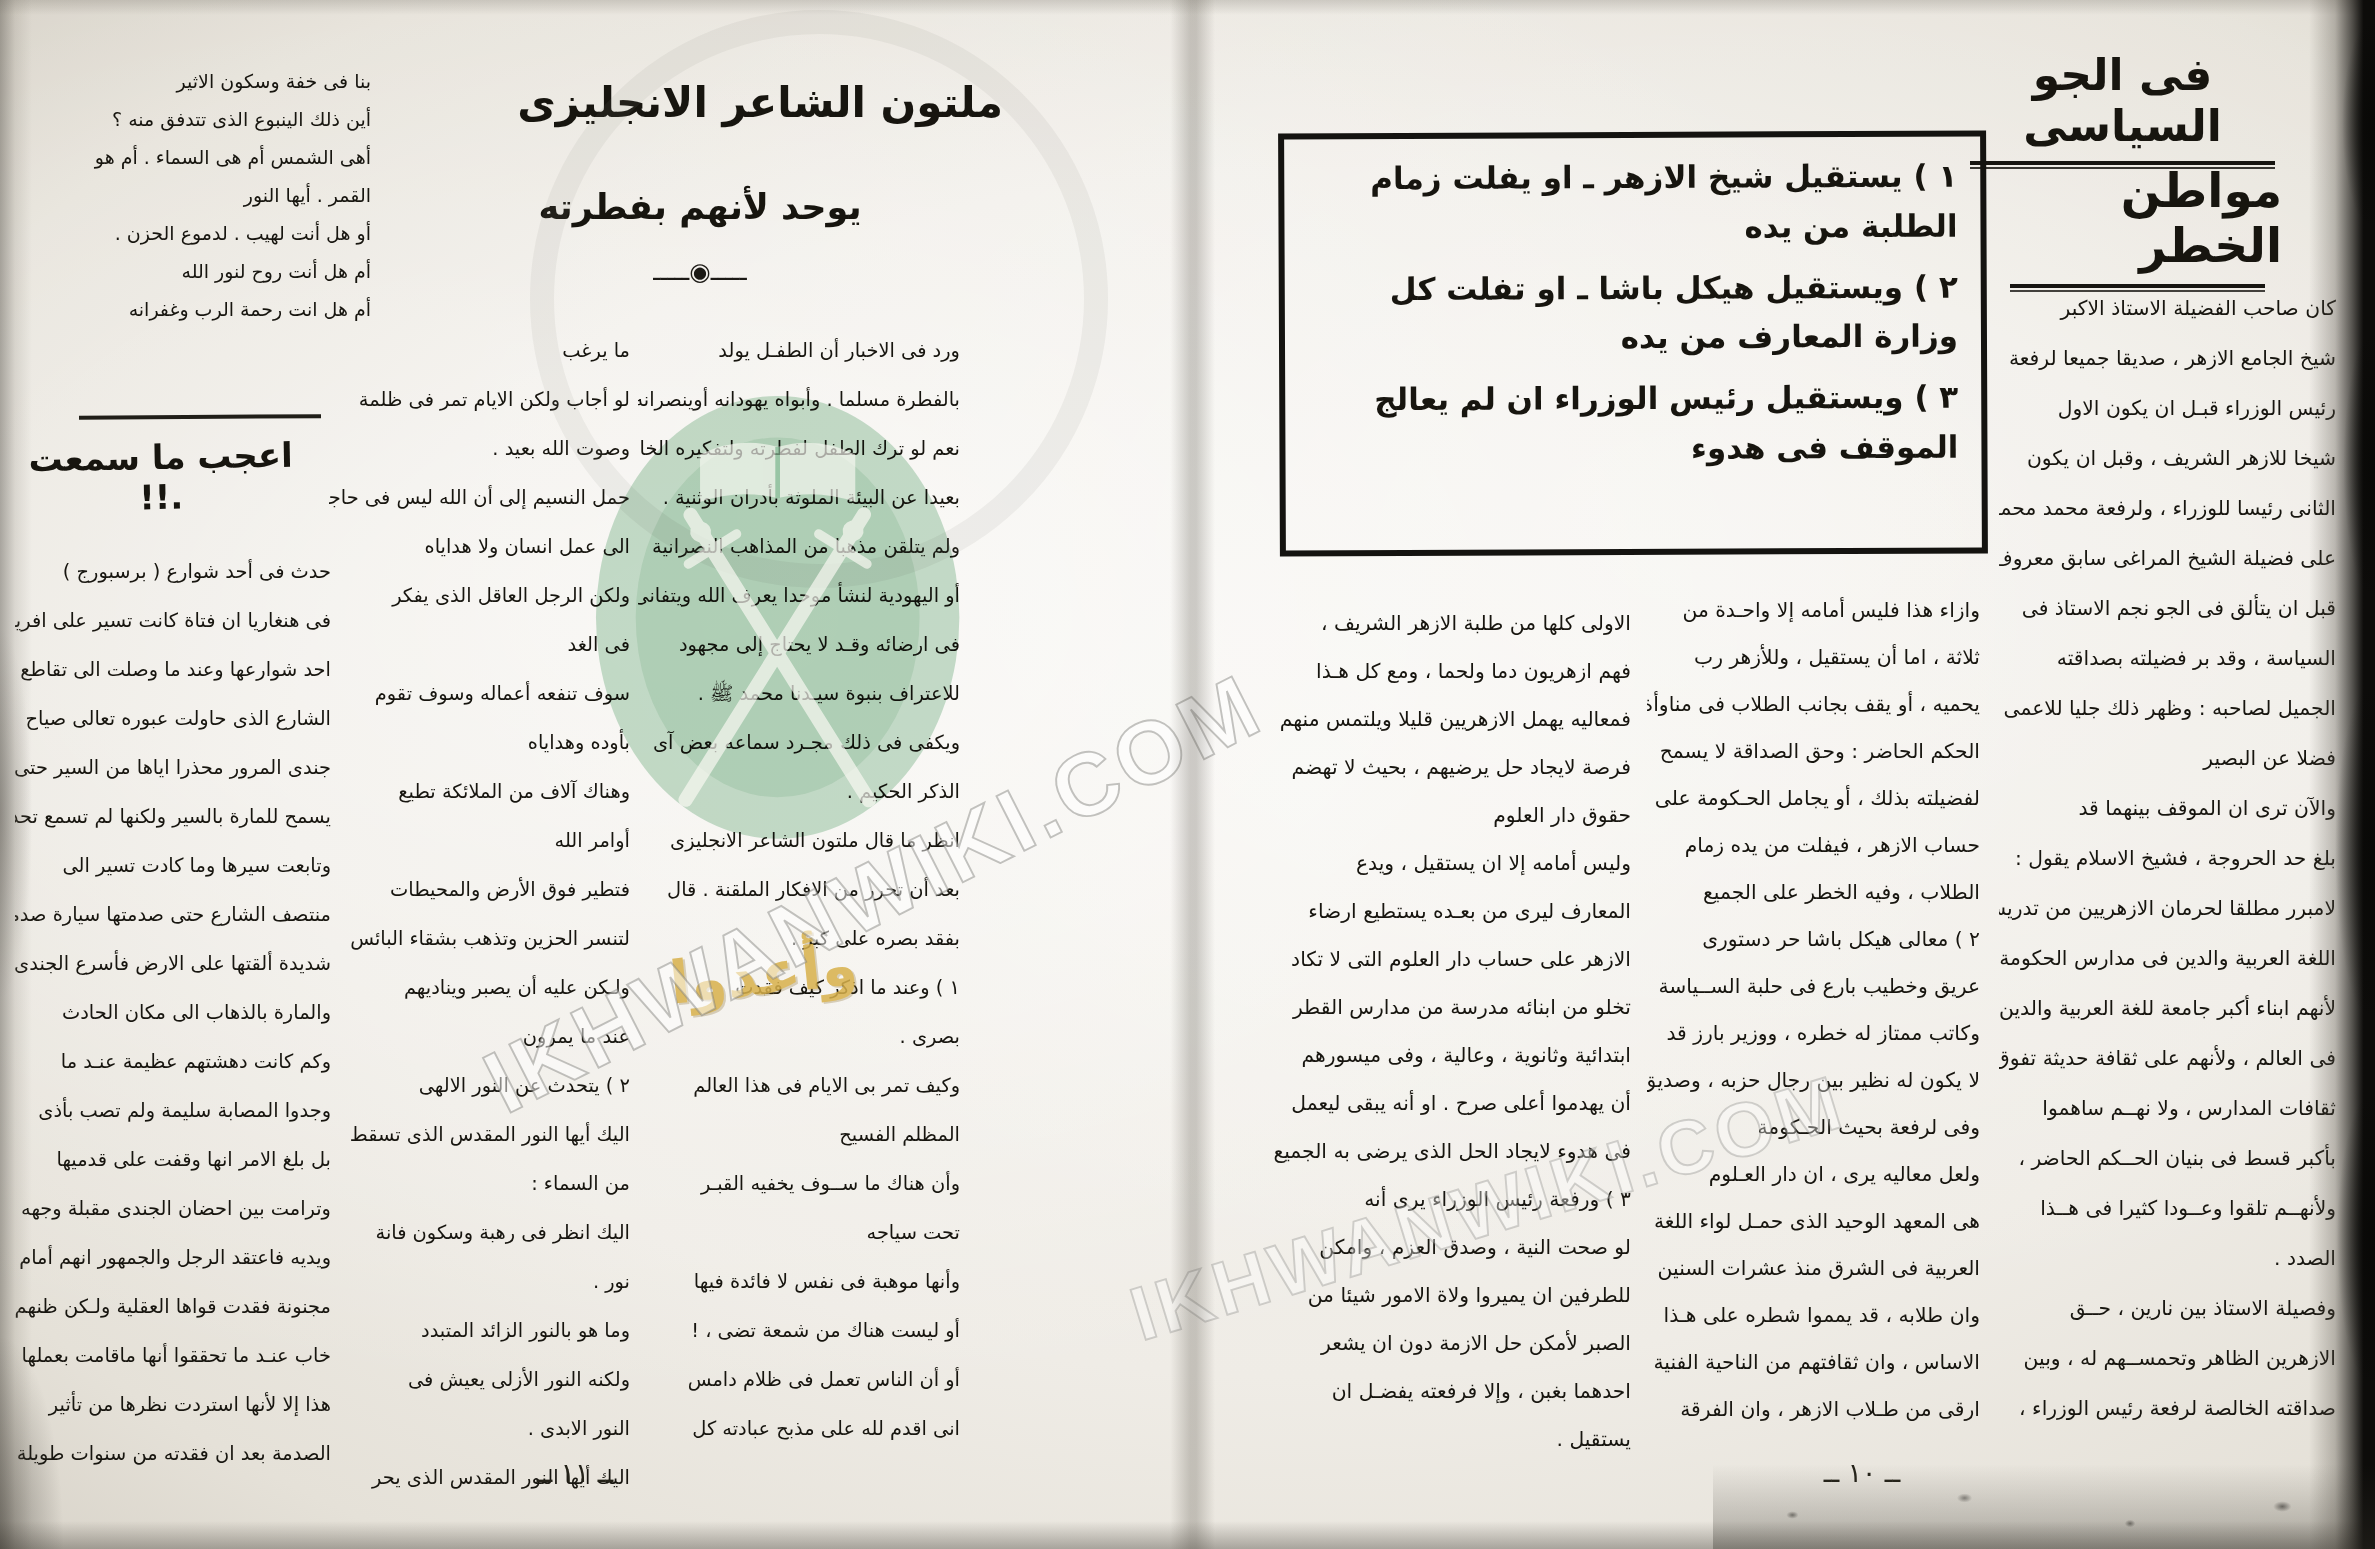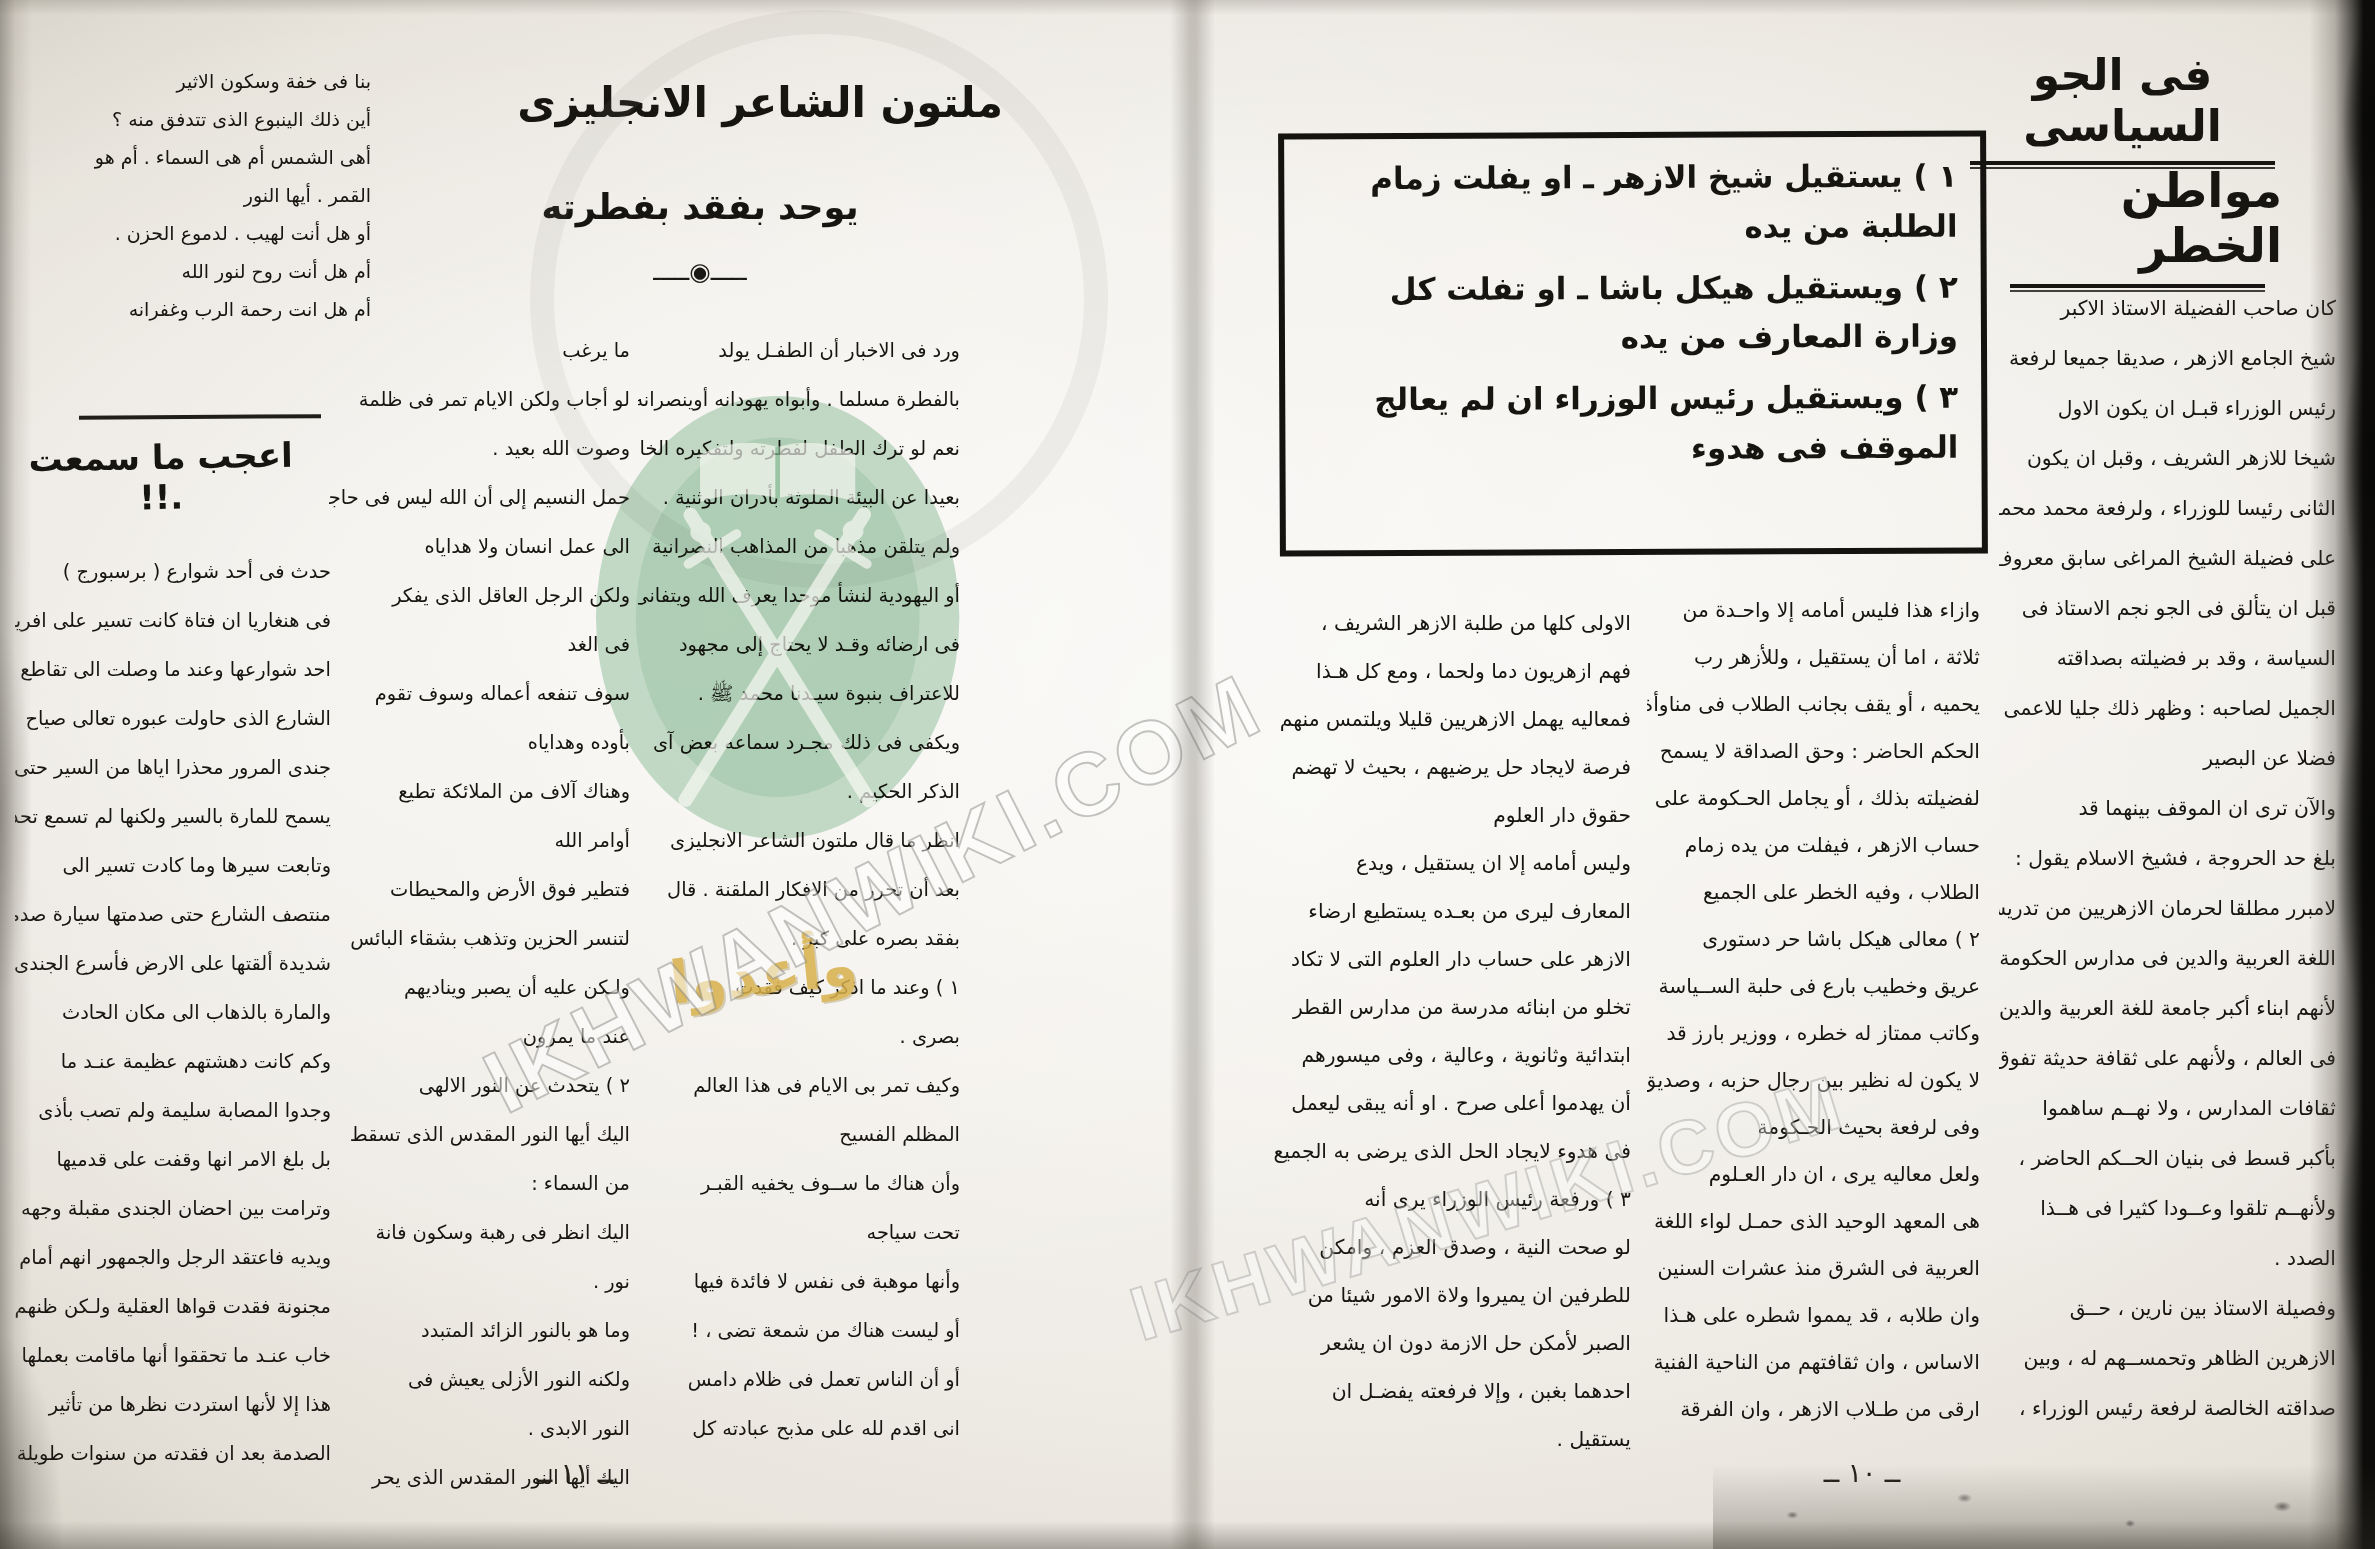--- a/index.html
+++ b/index.html
@@ -170,21 +170,21 @@
       <div class="line">بنا فى خفة وسكون الاثير</div>
       <div class="line">أين ذلك الينبوع الذى تتدفق منه ؟</div>
       <div class="line">أهى الشمس أم هى السماء . أم هو</div>
       <div class="line">القمر . أيها النور</div>
       <div class="line">أو هل أنت لهيب . لدموع الحزن .</div>
       <div class="line">أم هل أنت روح لنور الله</div>
       <div class="line">أم هل انت رحمة الرب وغفرانه</div>
     </div>
 
   <div class="tb lp-title">ملتون الشاعر الانجليزى</div>
-  <div class="tb lp-subtitle">يوحد بفقد بفطرته</div>
+  <div class="tb lp-subtitle">يوحد لأنهم بفطرته</div>
   <div class="tb lp-ornament">ـــــ◉ـــــ</div>
 
   <div class="lp-rule"></div>
   <div class="tb lp-sec2">اعجب ما سمعت .!!</div>
 
   <div class="tb col lp-col-l">
       <div class="line">حدث فى أحد شوارع ( برسبورج )</div>
       <div class="line">فى هنغاريا ان فتاة كانت تسير على افريز</div>
       <div class="line">احد شوارعها وعند ما وصلت الى تقاطع</div>
       <div class="line">الشارع الذى حاولت عبوره تعالى صياح</div>

